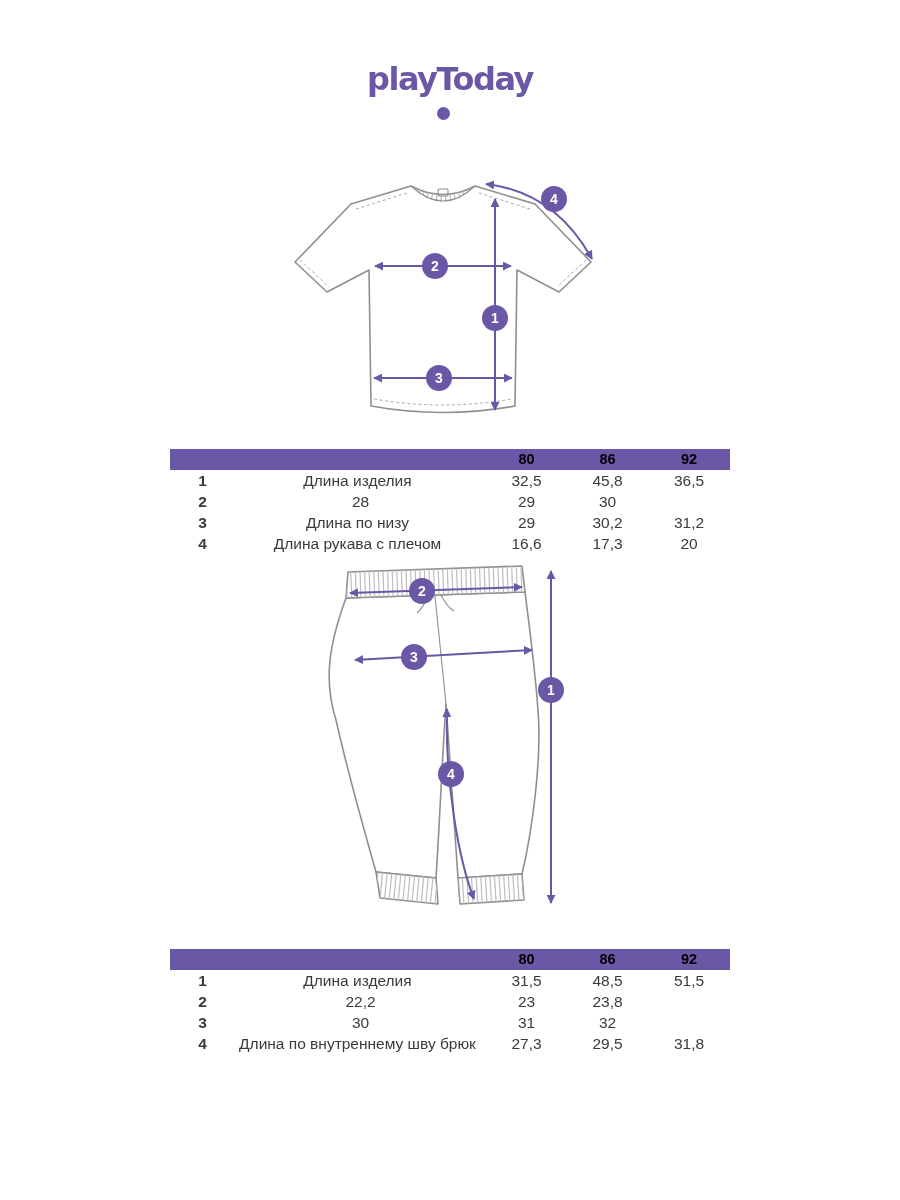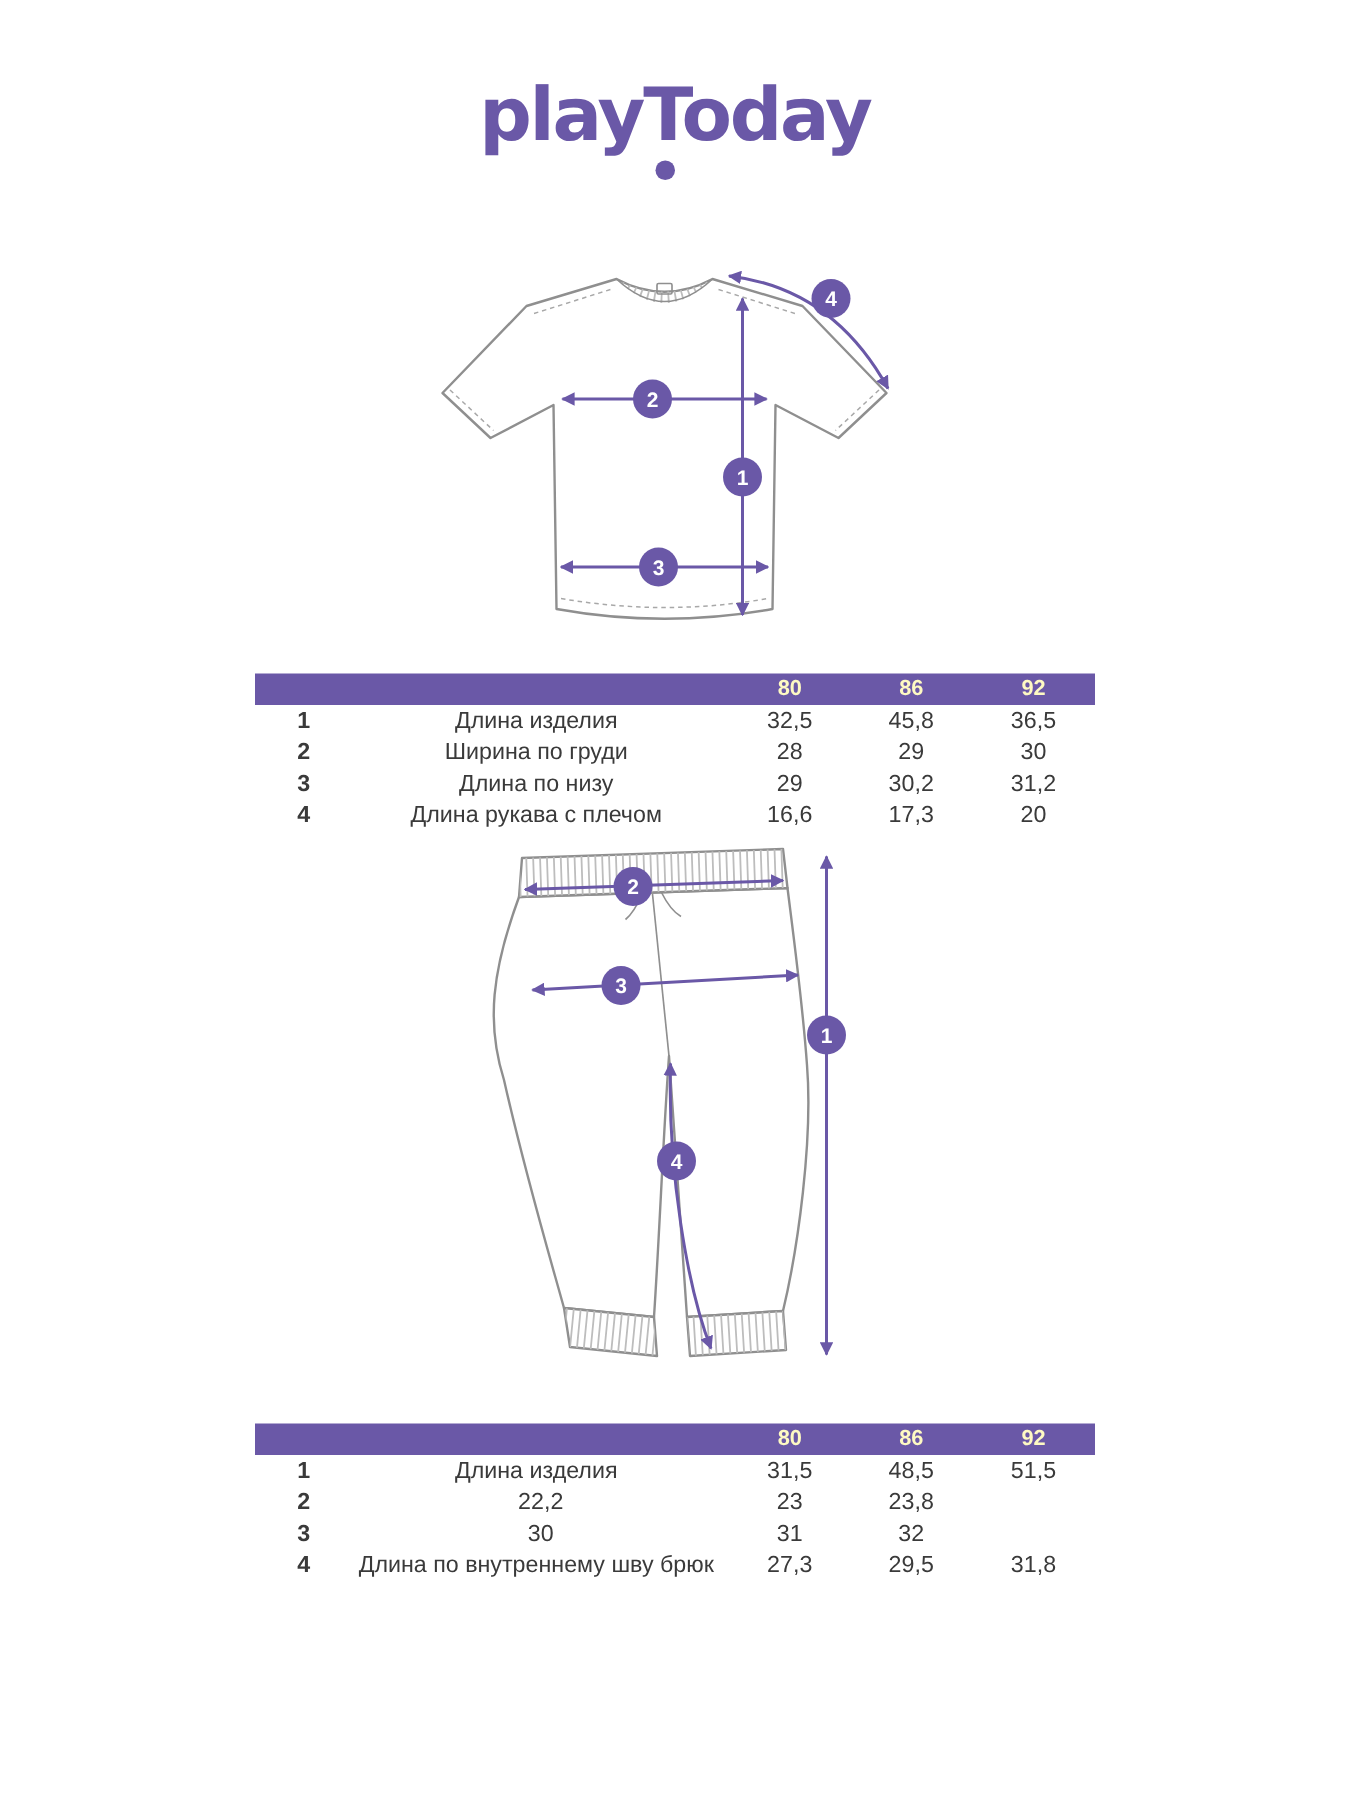--- a/index.html
+++ b/index.html
@@ -8,43 +8,43 @@
     --ink:#3a3a3a;
   }
   html,body{margin:0;padding:0;background:#fff;}
   .page{
     position:relative;width:900px;height:1200px;margin:0 auto;
     background:#fff;overflow:hidden;
     font-family:"Liberation Sans", sans-serif;color:var(--ink);
   }
   
   .logo{
-    position:absolute;top:48px;left:0;width:100%;text-align:center;
+    position:absolute;top:60px;left:0;width:100%;text-align:center;
     color:var(--purple);font-family:"DejaVu Sans", sans-serif;
-    font-weight:700;font-size:49px;letter-spacing:-1.5px;
+    font-weight:700;font-size:32px;letter-spacing:-1.5px;
   }
   .logo-dot{
     position:absolute;left:437px;top:107px;width:13px;height:13px;
     border-radius:50%;background:var(--purple);
   }
   
   .diagram{position:absolute;}
   .g-outline{fill:#fff;stroke:var(--outline);stroke-width:1.6;stroke-linejoin:round;}
   .g-detail{fill:none;stroke:var(--outline);stroke-width:1.1;}
   .g-stitch{fill:none;stroke:#a8a8a8;stroke-width:1;stroke-dasharray:3 2.6;}
   .g-rib{fill:none;stroke:#bdbdbd;stroke-dasharray:1.2 3.4;}
   .m-line{stroke:var(--purple);stroke-width:2;fill:none;}
   .m-circle{fill:var(--purple);stroke:none;}
   .m-text{fill:#fff;font-family:"Liberation Sans",sans-serif;font-size:14px;font-weight:bold;text-anchor:middle;}
   .arrow-head{fill:var(--purple);}
   
   .size-table{position:absolute;left:170px;width:560px;font-size:15.5px;}
   .t-head{
     display:grid;grid-template-columns:65px 251px 81px 81px 82px;
-    background:var(--purple);color:#fef9c3;font-weight:bold;font-size:14.5px;
+    background:var(--purple);color:#000000;font-weight:bold;font-size:14.5px;
     height:21px;line-height:21px;
   }
   .t-row{
     display:grid;grid-template-columns:65px 251px 81px 81px 82px;
     line-height:21px;align-items:start;
   }
   .t-num{text-align:center;font-weight:bold;align-self:center;}
   .t-label{text-align:center;padding-right:6px;}
   .t-val{text-align:center;}
 </style>
@@ -110,21 +110,20 @@
     </div>
     <div class="t-row">
       <div class="t-num">1</div>
       <div class="t-label">Длина изделия</div>
       <div class="t-val">32,5</div>
       <div class="t-val">45,8</div>
       <div class="t-val">36,5</div>
     </div>
     <div class="t-row">
       <div class="t-num">2</div>
-      <div class="t-label">Ширина по груди</div>
       <div class="t-val">28</div>
       <div class="t-val">29</div>
       <div class="t-val">30</div>
     </div>
     <div class="t-row">
       <div class="t-num">3</div>
       <div class="t-label">Длина по низу</div>
       <div class="t-val">29</div>
       <div class="t-val">30,2</div>
       <div class="t-val">31,2</div>

